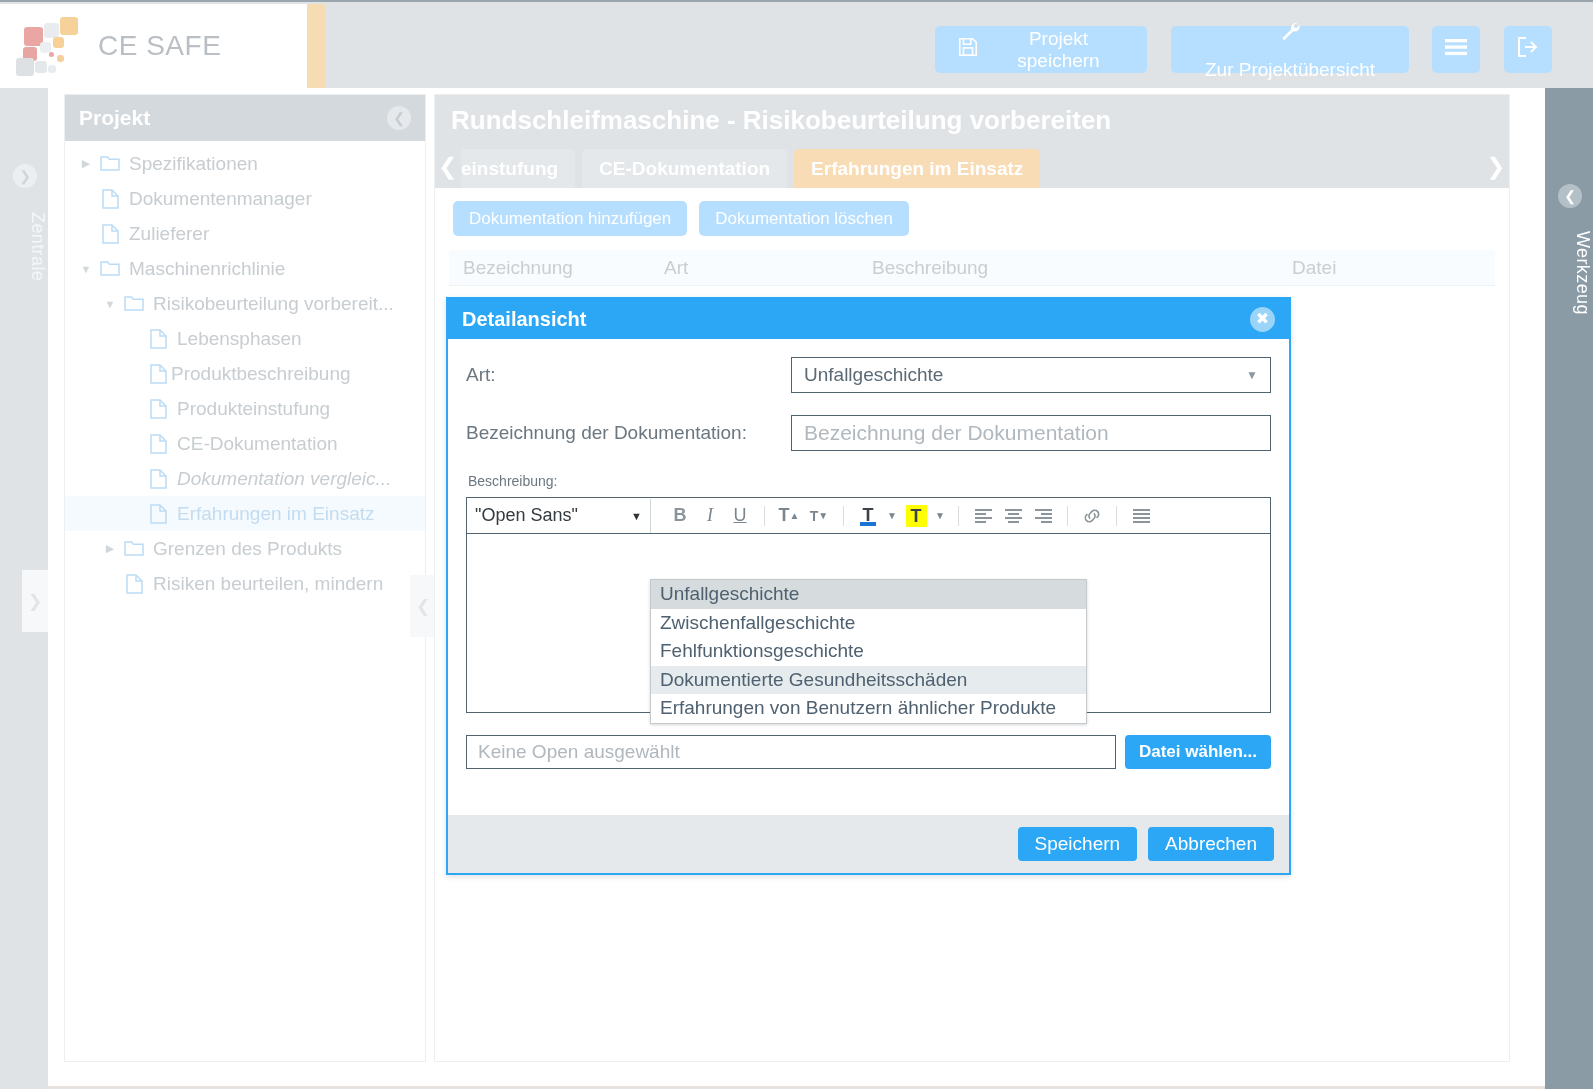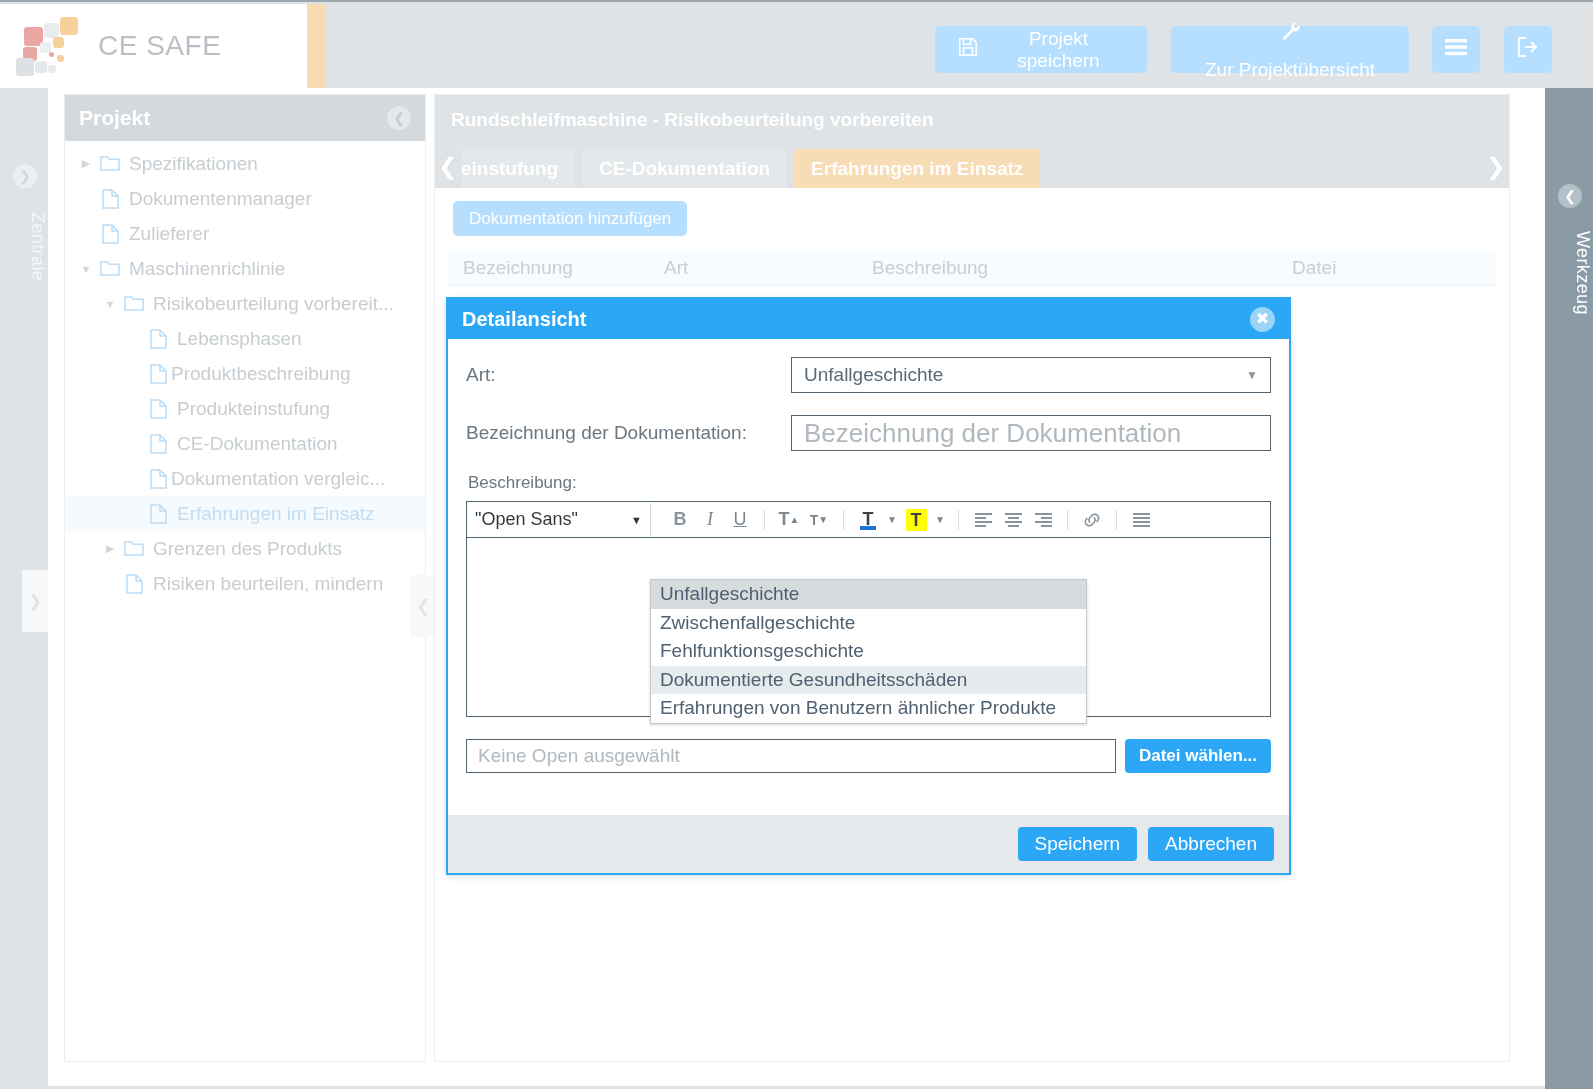--- a/index.html
+++ b/index.html
@@ -114,21 +114,21 @@
   .ficon svg { display: block; }
 
   
   .content {
     position: absolute; left: 434px; top: 94px; width: 1076px; height: 968px;
     background: #ffffff; border: 1px solid #eceef0;
   }
   .content-head {
     height: 50px; background: #dfe3e6;
     display: flex; align-items: center; padding-left: 16px;
-    color: #ffffff; font-size: 19px; font-weight: bold;
+    color: #ffffff; font-size: 26px; font-weight: bold;
   }
   .tabbar {
     position: relative; height: 43px; background: #dfe3e6;
     display: flex; align-items: flex-end; overflow: hidden;
   }
   .tab-arrow {
     width: 26px; height: 43px; flex: none;
     display: flex; align-items: center; justify-content: center;
     color: #ffffff; font-size: 23px; cursor: pointer;
   }
@@ -196,25 +196,25 @@
   .fctl { flex: 1; }
   .select-box {
     height: 36px; border: 1px solid #51636f; background: #ffffff;
     display: flex; align-items: center; padding: 0 12px;
     font-size: 19px; color: #5b6a75; cursor: pointer;
   }
   .select-box .spacer { flex: 1; }
   .select-box .arrow { color: #8c99a2; font-size: 12px; }
   .text-input {
     width: 100%; height: 36px; border: 1px solid #51636f; background: #ffffff;
-    padding: 0 12px; font-size: 26px; color: #5b6a75;
+    padding: 0 12px; font-size: 21px; color: #5b6a75;
     font-family: "Liberation Sans", sans-serif;
   }
   .text-input::placeholder { color: #b0b8be; }
-  .sect-label { font-size: 17px; color: #6b7780; margin: 0 0 8px 2px; }
+  .sect-label { font-size: 14px; color: #6b7780; margin: 0 0 8px 2px; }
 
   
   .editor { border: 1px solid #51636f; background: #ffffff; }
   .editor-toolbar {
     height: 36px; border-bottom: 1px solid #51636f;
     display: flex; align-items: center; background: #ffffff;
   }
   .font-select {
     width: 184px; height: 34px; flex: none;
     border-right: 1px solid #cfd6da;
@@ -464,21 +464,21 @@
         </div>
         <div class="tree-row">
           <span class="tw" style="width: 58px;"></span>
           <span class="caret none">&nbsp;</span>
           <span class="ficon">
             <svg width="17" height="20" viewBox="0 0 17 20" fill="none" stroke="#bcdcf5" stroke-width="1.5">
               <path d="M1 1h9l6 6v12H1z"></path>
               <path d="M10 1v6h6"></path>
             </svg>
           </span>
-          <span style="">Dokumentation vergleic...</span>
+          <span style="margin-left: 6px; font-style: italic;">Dokumentation vergleic...</span>
         </div>
         <div class="tree-row selected">
           <span class="tw" style="width: 58px;"></span>
           <span class="caret none">&nbsp;</span>
           <span class="ficon">
             <svg width="17" height="20" viewBox="0 0 17 20" fill="none" stroke="#bcdcf5" stroke-width="1.5">
               <path d="M1 1h9l6 6v12H1z"></path>
               <path d="M10 1v6h6"></path>
             </svg>
           </span>
@@ -525,20 +525,21 @@
           </div>
           <div class="tab active">
             <span>Erfahrungen im Einsatz</span>
           </div>
         </div>
       <div class="tab-arrow">❯</div>
     </div>
 
     <div class="toolrow">
       <button class="btn-doc">Dokumentation hinzufügen</button>
+      <button class="btn-doc">Dokumentation löschen</button>
     </div>
 
     <div class="table-head">
       <div class="th th-1">Bezeichnung</div>
       <div class="th th-2">Art</div>
       <div class="th th-3">Beschreibung</div>
       <div class="th th-4">Datei</div>
     </div>
   </div>
 

